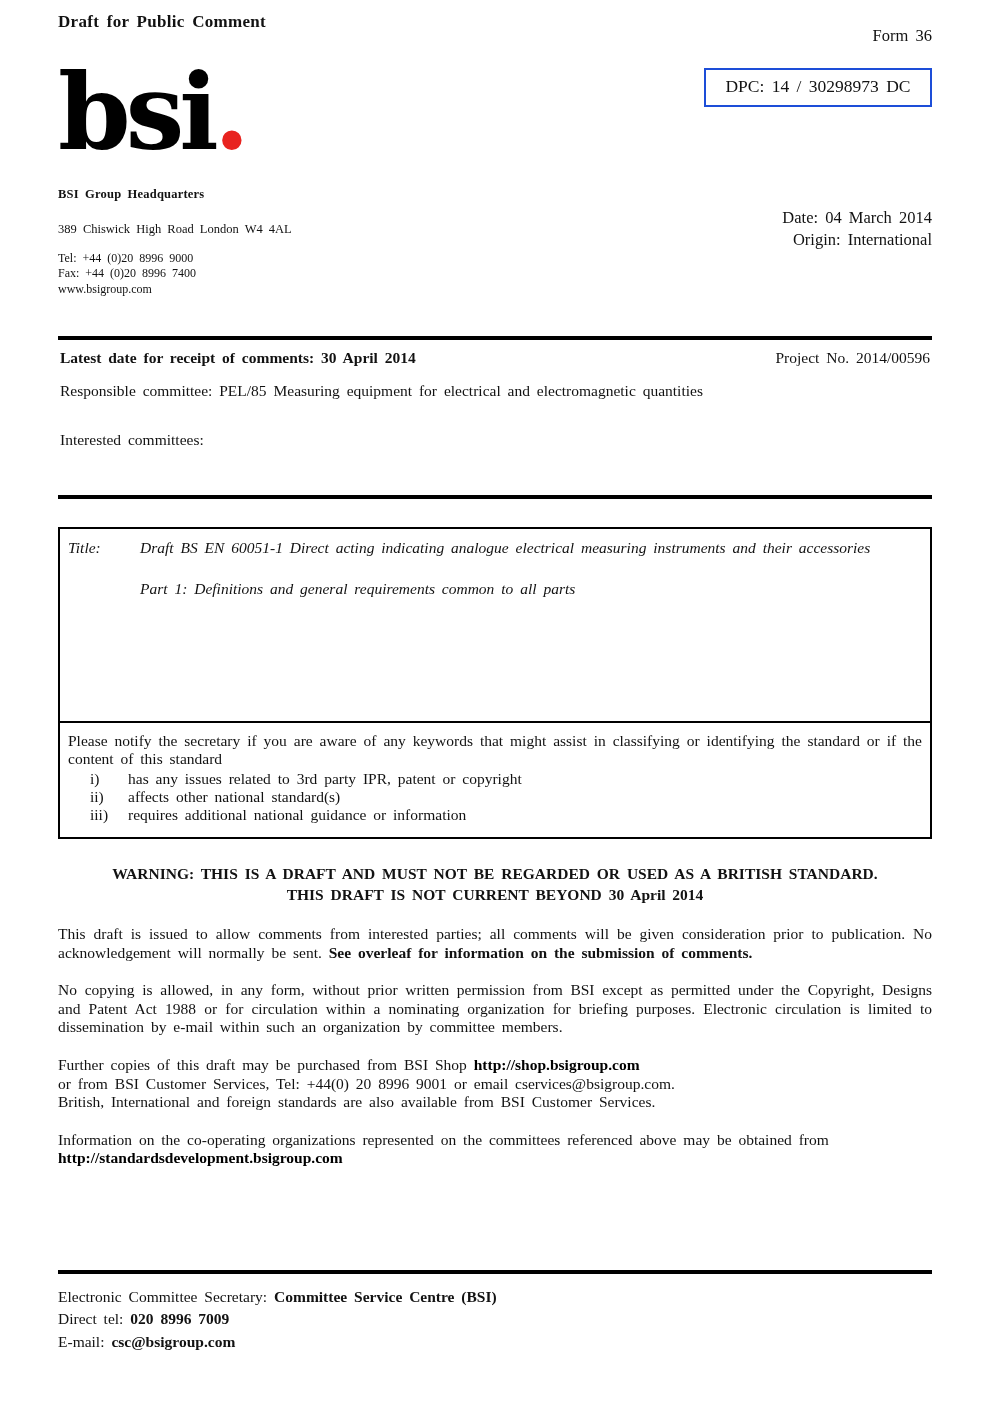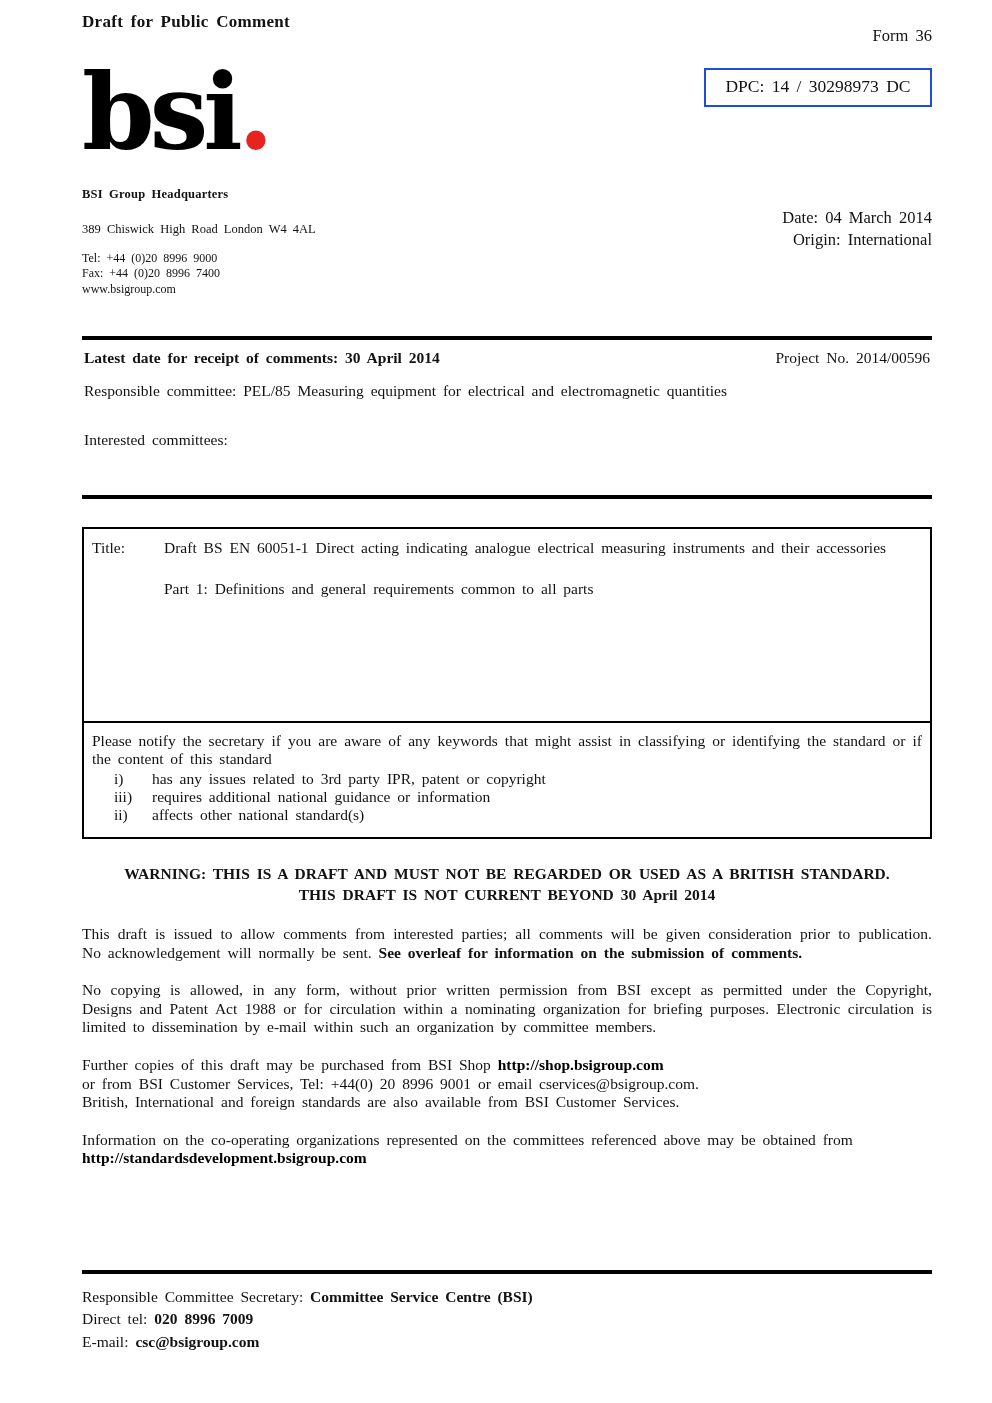--- a/index.html
+++ b/index.html
@@ -1,21 +1,21 @@
 <!DOCTYPE html>
 <html><head>
 <meta charset="utf-8">
 <style>
   * { box-sizing: border-box; }
   html, body { margin: 0; padding: 0; background: #ffffff; }
   .page {
     width: 992px;
     min-height: 1403px;
     margin: 0 auto;
-    padding: 12px 60px 30px 82px;
+    padding: 12px 60px 30px 58px;
     font-family: "Liberation Serif", serif;
     font-size: 15.5px;
     color: #121212;
     word-spacing: 3px;
     position: relative;
   }
   .header-row { display: flex; justify-content: space-between; align-items: flex-start; }
   .draft-label { font-weight: bold; font-size: 17px; letter-spacing: 0.3px; }
   .form-number { font-size: 16.5px; margin-top: 14px; }
 
@@ -51,20 +51,21 @@
   .row-between { display: flex; justify-content: space-between; }
   .latest-date { font-weight: bold; }
   .resp-committee { margin-top: 15px; }
   .interested { margin-top: 31px; }
 
   .title-box {
     border: 2px solid #000;
     margin-top: 28px;
     height: 196px;
     padding: 10px 8px;
+    font-style: italic;
   }
   .title-row { display: flex; }
   .title-label { width: 72px; flex-shrink: 0; }
   .part-line { margin-top: 23px; }
 
   .keywords-box {
     border: 2px solid #000;
     margin-top: -2px;
     padding: 9px 8px 13px;
   }
@@ -136,26 +137,26 @@
   </div>
 
   <div class="keywords-box">
     <div class="kw-intro">Please notify the secretary if you are aware of any keywords that might assist in classifying or identifying the standard or if the content of this standard</div>
     <div class="kw-list">
       <div class="kw-item">
         <span class="kw-marker">i)</span>
         <span>has any issues related to 3rd party IPR, patent or copyright</span>
       </div>
       <div class="kw-item">
+        <span class="kw-marker">ii)</span>
+        <span>affects other national standard(s)</span>
+      </div>
+      <div class="kw-item">
         <span class="kw-marker">iii)</span>
         <span>requires additional national guidance or information</span>
-      </div>
-      <div class="kw-item">
-        <span class="kw-marker">ii)</span>
-        <span>affects other national standard(s)</span>
       </div>
     </div>
   </div>
 
   <div class="warning">
     <div>WARNING: THIS IS A DRAFT AND MUST NOT BE REGARDED OR USED AS A BRITISH STANDARD.</div>
     <div>THIS DRAFT IS NOT CURRENT BEYOND 30 April 2014</div>
   </div>
 
   <div class="para">
@@ -174,21 +175,21 @@
     <span>Information on the co-operating organizations represented on the committees referenced above may be obtained from </span><br>
     <a class="doc-link">http://standardsdevelopment.bsigroup.com</a>
   </div>
 
   <div class="footer-spacer"></div>
 
   <div class="bar"></div>
 
   <div class="footer-section">
     <div>
-      <span>Responsible Committee Secretary: </span><span class="b">Committee Service Centre (BSI)</span>
+      <span>Electronic Committee Secretary: </span><span class="b">Committee Service Centre (BSI)</span>
     </div>
     <div>
       <span>Direct tel: </span><span class="b">020 8996 7009</span>
     </div>
     <div>
       <span>E-mail: </span><span class="b">csc@bsigroup.com</span>
     </div>
   </div>
 
 </div>

